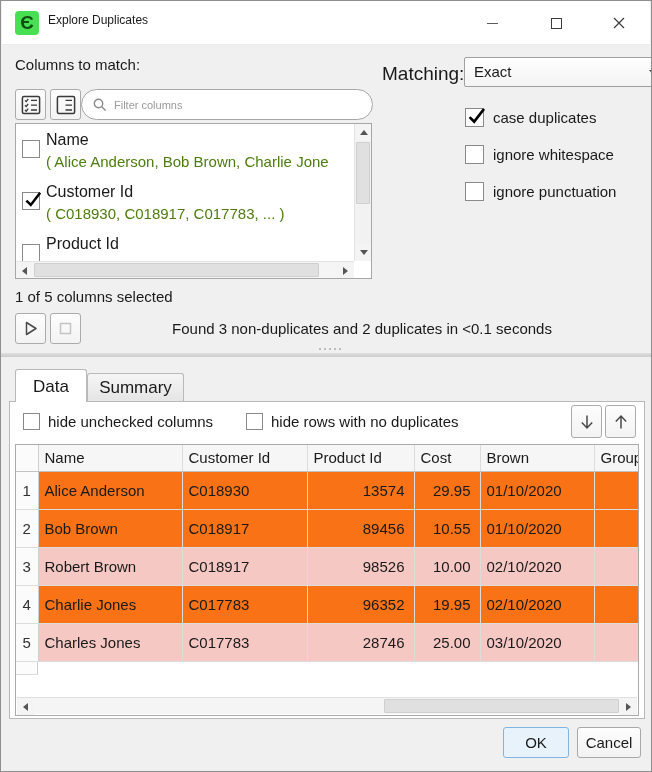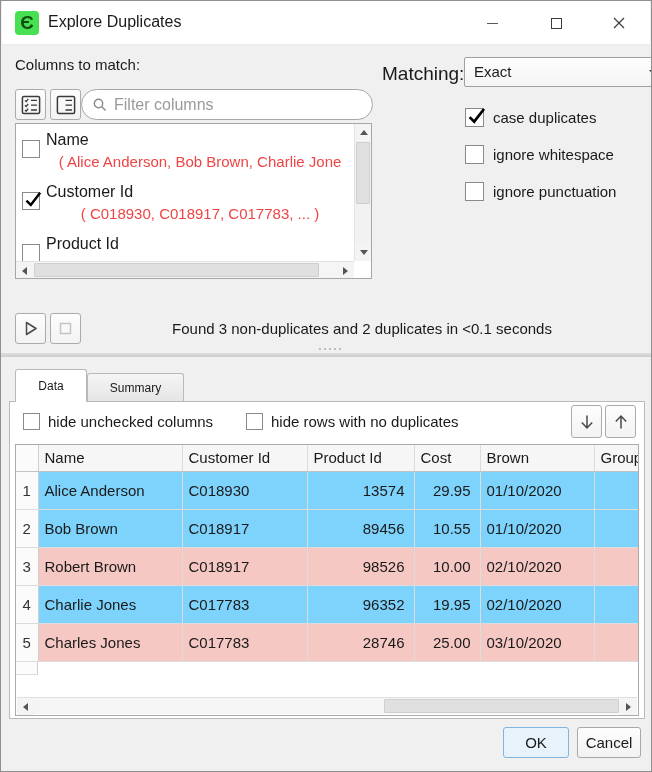--- a/index.html
+++ b/index.html
@@ -7,21 +7,21 @@
   body { font-family:"Liberation Sans", sans-serif; width:652px; height:772px; }
   .win { position:relative; width:652px; height:772px; background:#f0f0f0;
          border:1px solid #8f8f8f; overflow:hidden; color:#1a1a1a; }
 
   
   .titlebar { position:absolute; left:1px; top:0; right:1px; height:44px; background:#fff;
               border-bottom:1px solid #ebebeb; }
   .logo { position:absolute; left:13px; top:10px; width:24px; height:24px; border-radius:4px;
           background:var(--logo-green,#47e052); color:#114d11; font-weight:bold; font-size:19px;
           display:flex; align-items:center; justify-content:center; }
-  .title { position:absolute; left:46px; top:12px; font-size:16px; }
+  .title { position:absolute; left:46px; top:12px; font-size:12px; }
   .winbtn { position:absolute; top:7px; width:46px; height:30px; display:flex; align-items:center; justify-content:center; }
   .winbtn.min { left:467px; } .winbtn.max { left:531px; } .winbtn.close { left:594px; }
   .minbar { width:11px; height:1px; background:#5a5a5a; display:block; }
   .maxbox { width:11px; height:11px; border:1px solid #3c3c3c; display:block; }
 
   
   .toolbtn { position:absolute; width:31px; height:31px; background:linear-gradient(#fdfdfd,#f3f3f3);
              border:1px solid #ababab; border-radius:3px; display:flex; align-items:center; justify-content:center; }
   .cb { position:relative; display:inline-block; width:18px; height:18px; background:#fff;
         border:1px solid #8a8a8a; }
@@ -29,31 +29,31 @@
   .cb.checked .check { display:block; }
   .lbl { font-size:15px; white-space:nowrap; }
 
   
   .lbl-columns { position:absolute; left:14px; top:55px; font-size:15px; }
   .btn-checkall { left:14px; top:88px; } .btn-uncheckall { left:49px; top:88px; }
   .filter { position:absolute; left:80px; top:88px; width:292px; height:31px; background:#fff;
             border:1px solid #a7a7a7; border-radius:16px; }
   .filter svg { position:absolute; left:10px; top:7px; }
   .filter input { position:absolute; left:32px; top:2px; width:250px; height:25px; border:none; outline:none;
-                  font-family:"Liberation Sans",sans-serif; font-size:16px; background:transparent; color:#222; }
+                  font-family:"Liberation Sans",sans-serif; font-size:11px; background:transparent; color:#222; }
   .filter input::placeholder { color:#9a9a9a; opacity:1; }
 
   .listbox { position:absolute; left:14px; top:122px; width:357px; height:156px; background:#fff;
              border:1px solid #a7a7a7; overflow:hidden; }
   .list-view { position:absolute; left:0; top:0; width:338px; height:137px; overflow:hidden; }
   .list-item { position:relative; height:52px; white-space:nowrap; }
   .list-item .cb { position:absolute; left:6px; top:16px; }
   .li-text { margin-left:30px; padding-top:4px; }
   .li-title { font-size:16px; line-height:23px; color:#1a1a1a; }
-  .li-sample { font-size:15px; line-height:22px; color:#ef4444;text-align:center; }
+  .li-sample { font-size:15px; line-height:22px; color:#4d7c0f; }
 
   
   .sb-btn { position:absolute; width:17px; height:17px; background:#f4f4f4; display:flex;
             align-items:center; justify-content:center; }
   .tri-up    { width:0; height:0; border-left:4px solid transparent; border-right:4px solid transparent; border-bottom:5px solid #555; }
   .tri-down  { width:0; height:0; border-left:4px solid transparent; border-right:4px solid transparent; border-top:5px solid #555; }
   .tri-left  { width:0; height:0; border-top:4px solid transparent; border-bottom:4px solid transparent; border-right:5px solid #555; }
   .tri-right { width:0; height:0; border-top:4px solid transparent; border-bottom:4px solid transparent; border-left:5px solid #555; }
   .vscroll { position:absolute; background:#f2f2f2; width:17px; }
   .hscroll { position:absolute; background:#f5f5f5; height:17px; }
@@ -77,40 +77,40 @@
   .opt .cb { flex:none; width:19px; height:19px; }
 
   
   .split-dots { position:absolute; left:318px; top:347px; display:flex; gap:3px; }
   .split-dots i { width:2px; height:2px; background:#bdbdbd; display:block; }
   .split-line { position:absolute; left:0; top:352px; width:652px; height:4px;
                 background:linear-gradient(#dedede,#cccccc); }
 
   
   .tab { position:absolute; border:1px solid #b9b9b9; border-bottom:none; border-radius:3px 3px 0 0;
-         font-size:12px; text-align:center; }
+         font-size:17px; text-align:center; }
   .tab-data { left:14px; top:368px; width:72px; height:33px; background:#fff; z-index:3; line-height:33px; }
   .tab-summary { left:86px; top:372px; width:97px; height:28px; background:linear-gradient(#f5f5f5,#e5e5e5);
                  line-height:28px; z-index:2; }
   .panel { position:absolute; left:8px; top:400px; width:636px; height:318px; background:#fff;
            border:1px solid #b9b9b9; z-index:1; }
 
   .opt2 { position:absolute; display:flex; align-items:center; gap:8px; z-index:4; }
   .opt2 .cb { width:17px; height:17px; }
   .btn-down { left:570px; top:404px; width:31px; height:33px; z-index:4; }
   .btn-up   { left:604px; top:404px; width:31px; height:33px; z-index:4; }
 
   
   .tablebox { position:absolute; left:14px; top:443px; width:624px; height:272px; background:#fff;
               border:1px solid #ababab; z-index:4; overflow:hidden; }
   table.grid { border-collapse:collapse; table-layout:fixed; width:622px; font-size:15px; }
   .grid th, .grid td { border-right:1px solid #dcdcdc; border-bottom:1px solid #dcdcdc;
                        padding:0 6px; overflow:hidden; white-space:nowrap; text-align:left; font-weight:normal; }
   .grid thead th { height:26px; background:#f6f6f6; border-bottom:1px solid #c2c2c2; }
-  .grid tbody td { height:38px; background:#7dd3fc; }
+  .grid tbody td { height:38px; background:#f97316; }
   .grid .rn { width:22px; background:#fbfbfb; border-right:1px solid #cfcfcf; text-align:center; padding:0 2px; color:#333; }
   .grid td.num { text-align:right; padding-right:9px; }
   .grid tr.dup td { background:var(--dup,#f6c8c4); }
   .grid tr.dup td.rn { background:#fbfbfb; }
   .stub-cell { position:absolute; left:0; top:217px; width:22px; height:13px; background:#fcfcfc;
                border-right:1px solid #cfcfcf; border-bottom:1px solid #dcdcdc; }
   .table-hscroll { left:1px; bottom:1px; width:620px; border-top:1px solid #e0e0e0; }
 
   
   .btn { position:absolute; height:31px; font-size:15px; border-radius:3px; display:flex;
@@ -212,20 +212,21 @@
       <span class="sb-btn" style="left:0;top:0;">
           <i class="tri-left"></i>
         </span>
       <span class="sb-thumb" style="left:18px; top:1px; height:14px; width:285px;"></span>
       <span class="sb-btn" style="right:0;top:0;">
           <i class="tri-right"></i>
         </span>
     </div>
   </div>
 
+  <div class="lbl-selected">1 of 5 columns selected</div>
 
   <div class="toolbtn btn-play">
     <svg width="21" height="21" viewBox="0 0 21 21">
       <path d="M6.5 4.5 L16 10.5 L6.5 16.5 Z" stroke="#4a4a4a" stroke-width="1.5" fill="none" stroke-linejoin="round"></path>
     </svg>
   </div>
   <div class="toolbtn btn-stop">
     <svg width="21" height="21" viewBox="0 0 21 21">
       <rect x="5.5" y="5.5" width="10" height="10" stroke="#c4c4c4" stroke-width="1.5" fill="none"></rect>
     </svg>

